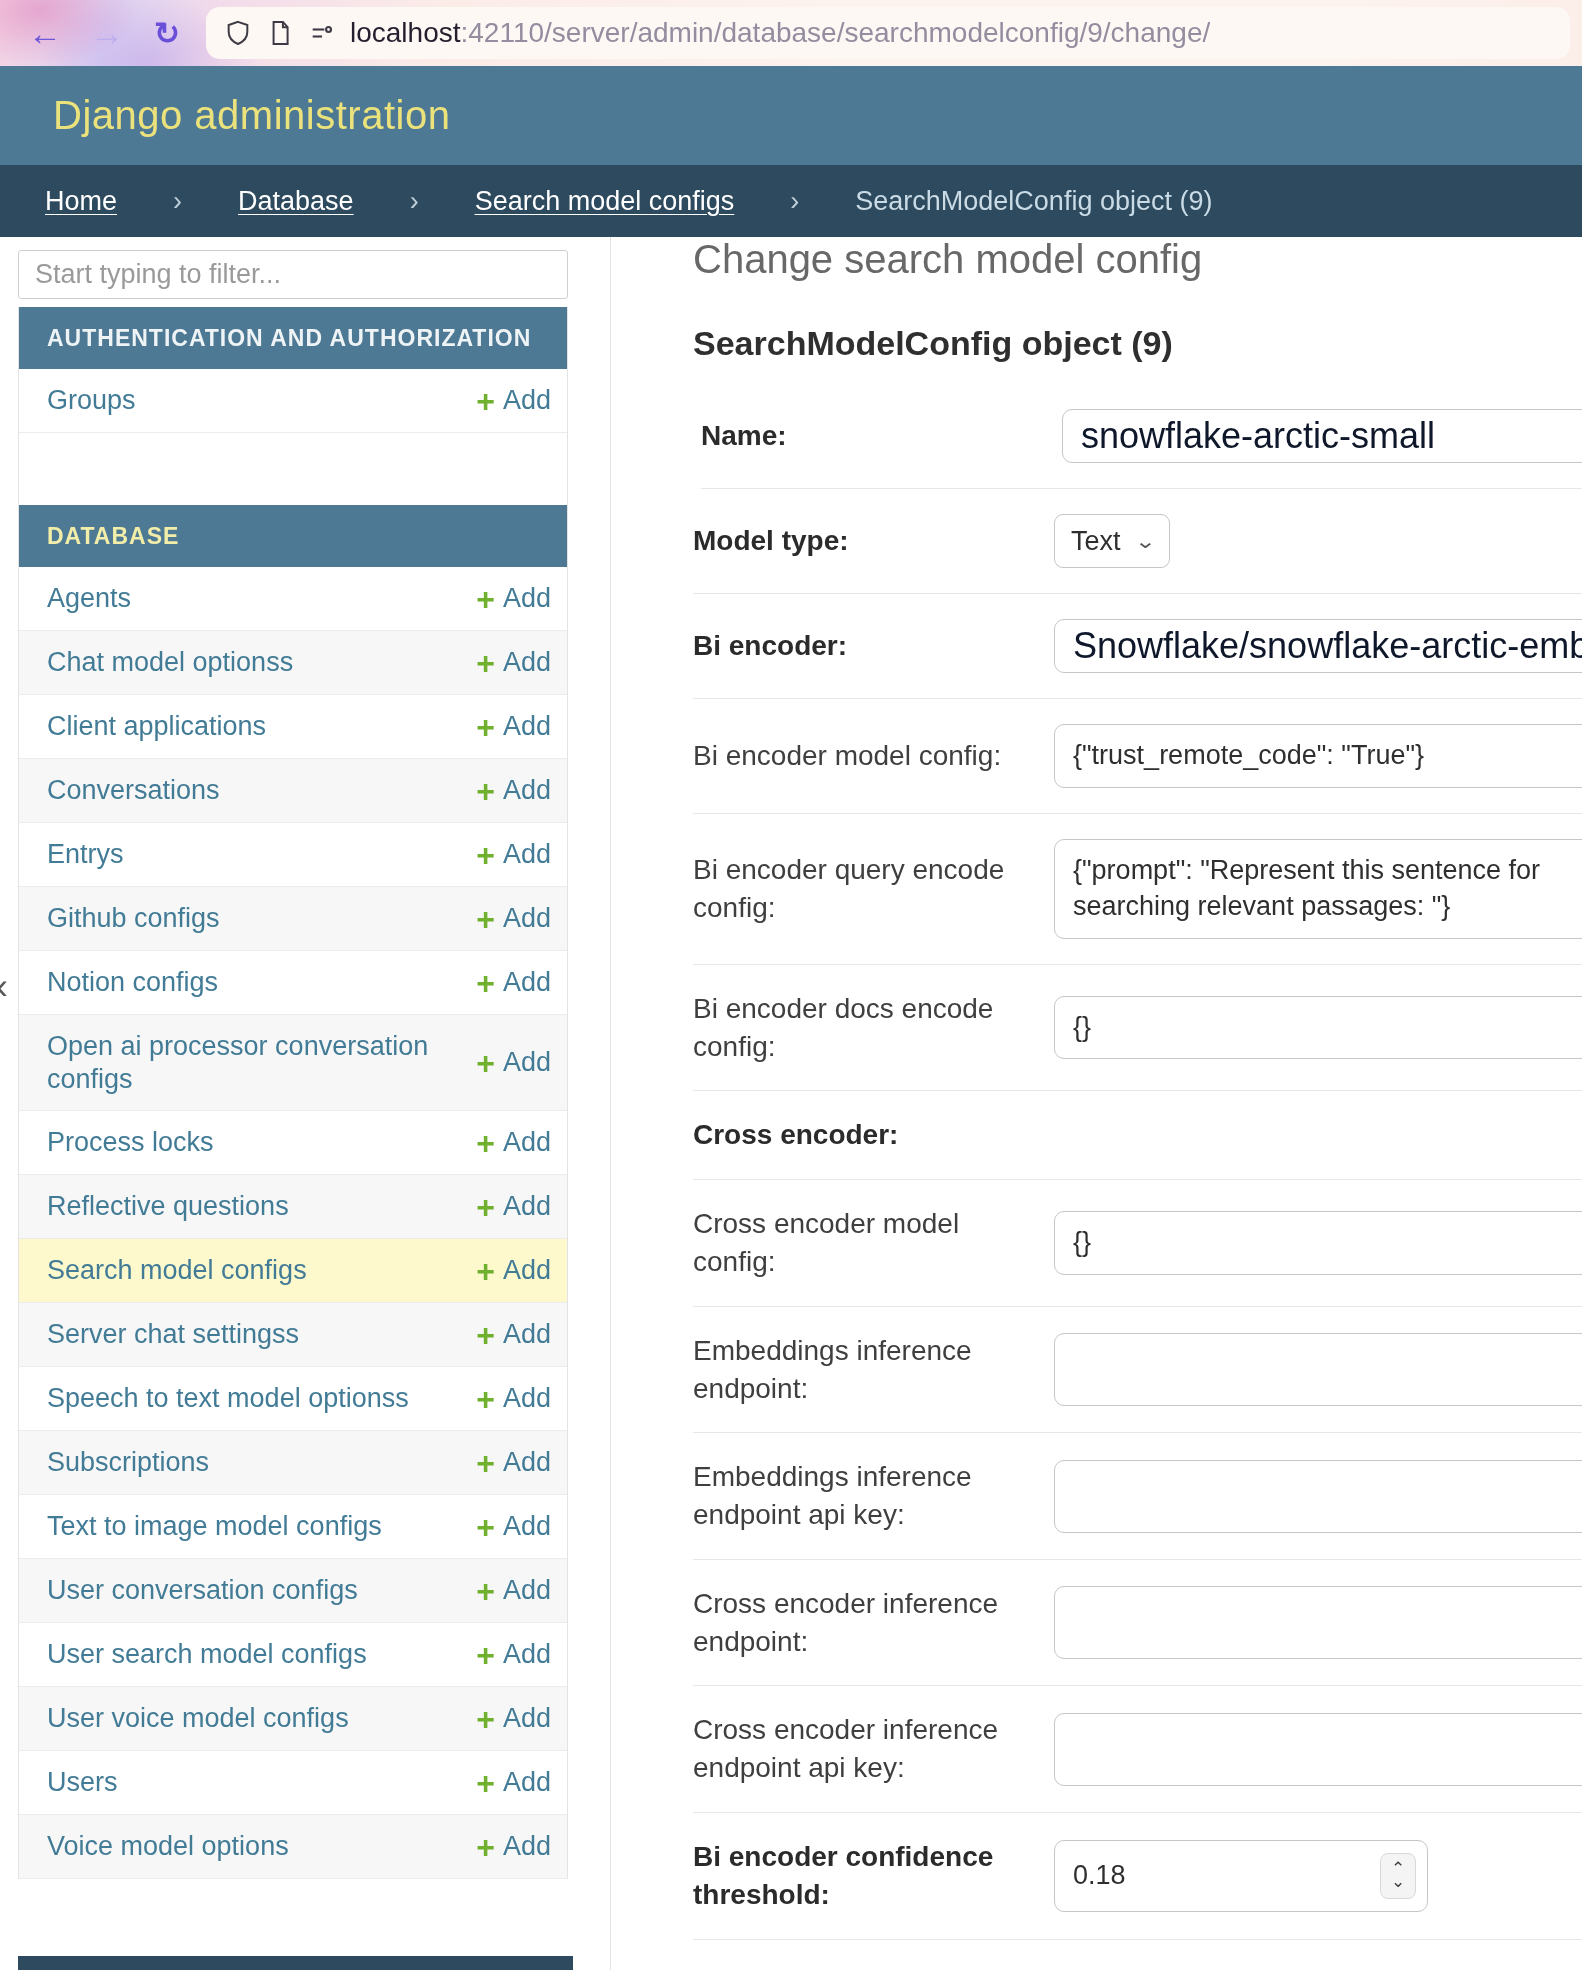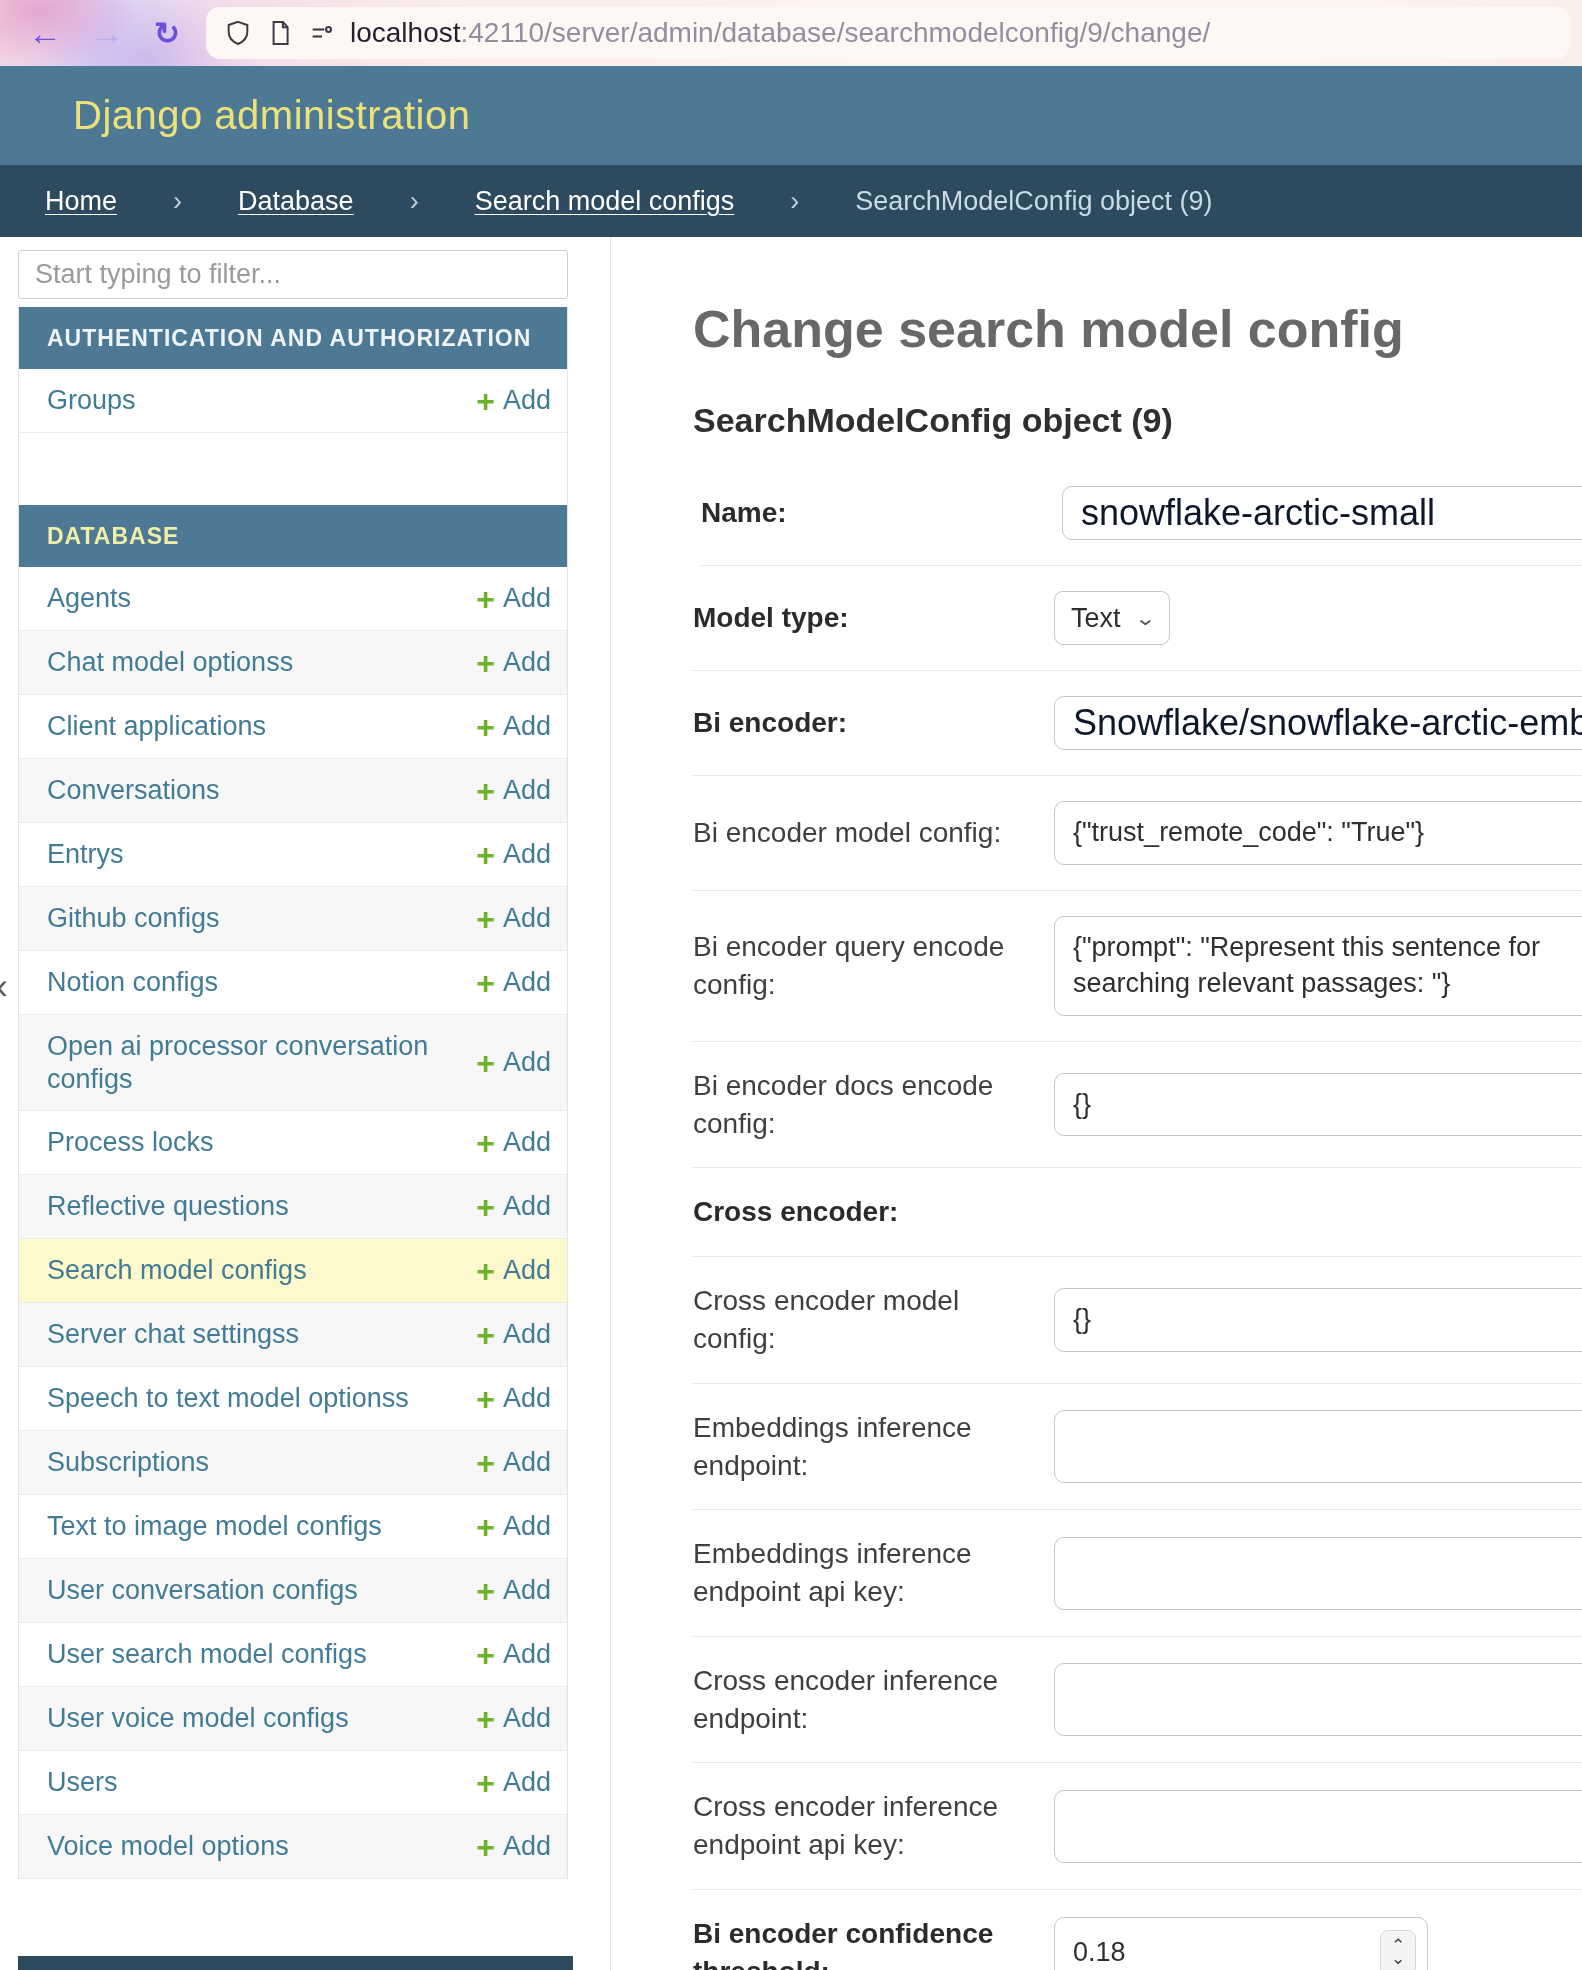--- a/index.html
+++ b/index.html
@@ -24,21 +24,21 @@
     display:flex; align-items:center; padding:0 18px; min-width:0;
   }
   .pill-icon{ width:28px; height:28px; margin-right:14px; flex:none; }
   .pill-icon svg{ width:28px; height:28px; display:block; }
   .url-text{ font-size:28px; white-space:nowrap; overflow:hidden; }
   .url-host{ color:#241f2e; }
   .url-path{ color:#938d9f; }
 
   
   .site-header{ height:99px; background:var(--c-header,#4d7994); display:flex; align-items:center; }
-  .site-title{ color:var(--c-header-title,#ece27c); font-size:40px; font-weight:400; padding-left:53px; letter-spacing:.5px;margin-left:20px; }
+  .site-title{ color:var(--c-header-title,#ece27c); font-size:40px; font-weight:400; padding-left:53px; letter-spacing:.5px; }
 
   
   .breadcrumbs{ height:72px; background:var(--c-crumb,#2e4a5e); display:flex; align-items:center; padding-left:45px; font-size:27px;gap:44px; }
   .breadcrumbs a{ color:#ffffff; text-decoration:underline; text-underline-offset:4px; text-decoration-thickness:1px; cursor:pointer; }
   .crumb-sep{ color:#bfd0da; margin:0 12px; }
   .crumb-current{ color:#c9dbe6; }
 
   
   .layout{ display:flex; height:1733px; position:relative;gap:37px; }
 
@@ -65,21 +65,21 @@
   .model-row.hl{ background:var(--c-hl,#fdf9cd); }
   .model-row.two-line{ height:96px; }
   .model-link{ color:var(--c-link,#427b96); font-size:27px; font-weight:normal; text-decoration:none; line-height:1.2; cursor:pointer; }
   .add-link{ color:var(--c-link,#427b96); font-size:27px; text-decoration:none; white-space:nowrap; display:flex; align-items:center; cursor:pointer; }
   .add-plus{ color:var(--c-green,#6fb02e); font-weight:bold; font-size:32px; margin-right:8px; line-height:1; }
   .sidebar-strip{ position:absolute; left:18px; bottom:0; width:555px; height:14px; background:var(--c-crumb,#2e4a5e); }
   .sidebar-toggle{ position:absolute; left:-4px; top:966px; font-size:36px; color:#5a5a5a; }
 
   
   .main{ flex:1; border-left:1px solid #e3e3e3; padding:0 0 0 82px; min-width:0; }
-  .page-title{ margin-top:62px; font-size:52px; font-weight:700; color:#686868; }
+  .page-title{ font-size:40px; font-weight:400; color:#686868; }
   .object-title{ margin-top:42px; font-size:34px; font-weight:bold; color:#2f2f2f; }
   .form{ margin-top:14px; }
   .form-row{ display:flex; align-items:center; padding:25px 0; border-bottom:1px solid #e7e7e7; }
   .form-row:first-child{ padding-top:32px;margin-left:8px; }
   .f-label{ flex:none; width:361px; font-size:28px; color:#3f3f3f; line-height:1.35; padding-right:20px; }
   .f-label.req{ font-weight:bold; color:#2b2b2b; }
   .f-control{ position:relative; }
   .t-input{
     width:554px; height:54px; border:1px solid #c6c6c6; border-radius:10px; background:#fff;
     font-family:"Liberation Sans",sans-serif; font-size:36px; color:#0f172a; padding:0 18px;

